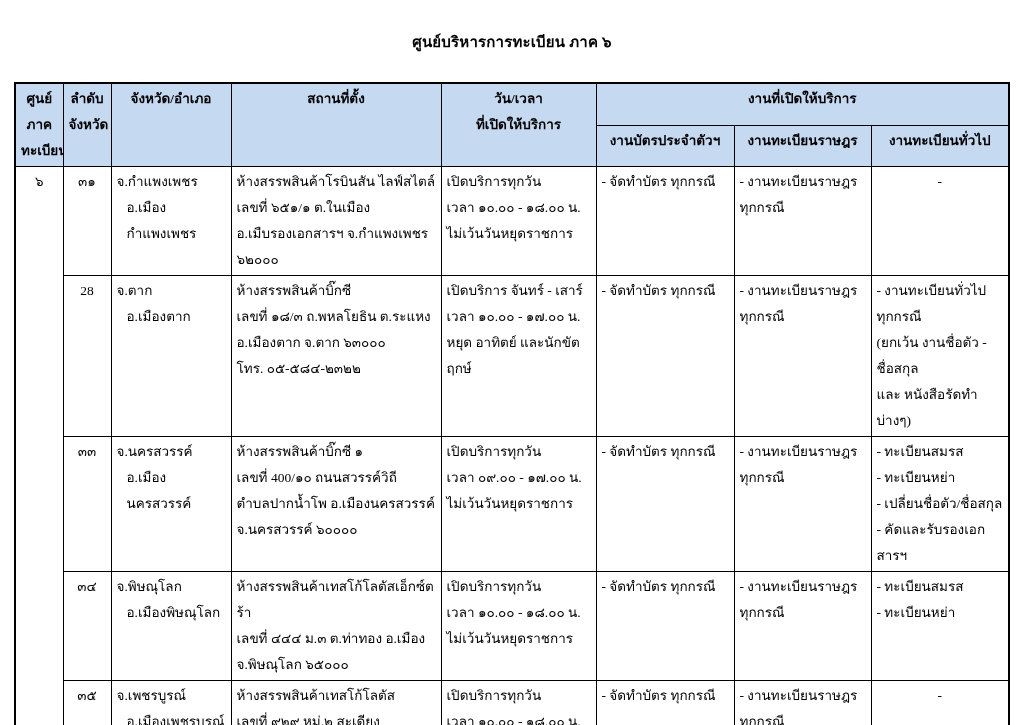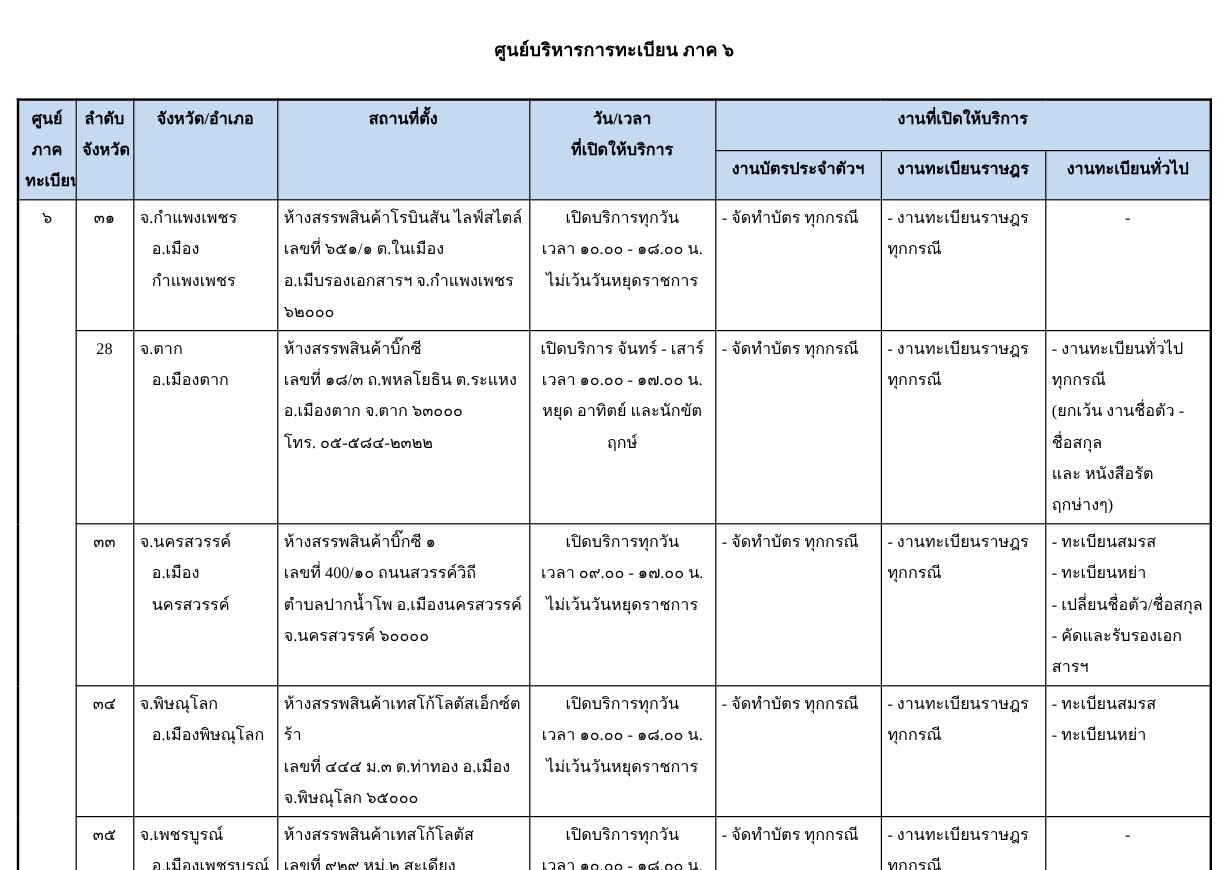--- a/index.html
+++ b/index.html
@@ -42,21 +42,21 @@
   thead tr.h1{height:28px;}
   thead tr.h2{height:27px;}
   tbody tr.r0{height:100px;}
   tbody tr.r1{height:103px;}
   tbody tr.r2{height:104px;}
   tbody tr.r3{height:100px;}
   tbody tr.r4{height:116px;}
   td.region{text-align:center;}
   td.order{text-align:center;margin-left:48px;}
   td.province div:nth-child(n+2){padding-left:10px;font-family:Liberation Serif, serif;}
-  td.schedule{text-align:center;}
+  td.schedule{}
   td.center{text-align:center;}
 </style>
 </head>
 <body>
 
 <div class="page">
 
   <div class="title">ศูนย์บริหารการทะเบียน ภาค ๖</div>
 
   <table class="svc-table">
@@ -145,21 +145,21 @@
             <div>- จัดทำบัตร ทุกกรณี</div>
           </td>
         <td class="svc">
             <div>- งานทะเบียนราษฎร</div>
             <div>ทุกกรณี</div>
           </td>
         <td class="svc">
             <div>- งานทะเบียนทั่วไป</div>
             <div>ทุกกรณี</div>
             <div>(ยกเว้น งานชื่อตัว - ชื่อสกุล</div>
-            <div>และ หนังสือรัตฤกษ่างๆ)</div>
+            <div>และ หนังสือรัดทำบ่างๆ)</div>
           </td>
       </tr>
       <tr class="r2">
         <td class="order">๓๓</td>
         <td class="province">
             <div>จ.นครสวรรค์</div>
             <div>อ.เมืองนครสวรรค์</div>
           </td>
         <td class="location">
             <div>ห้างสรรพสินค้าบิ๊กซี ๑</div>

